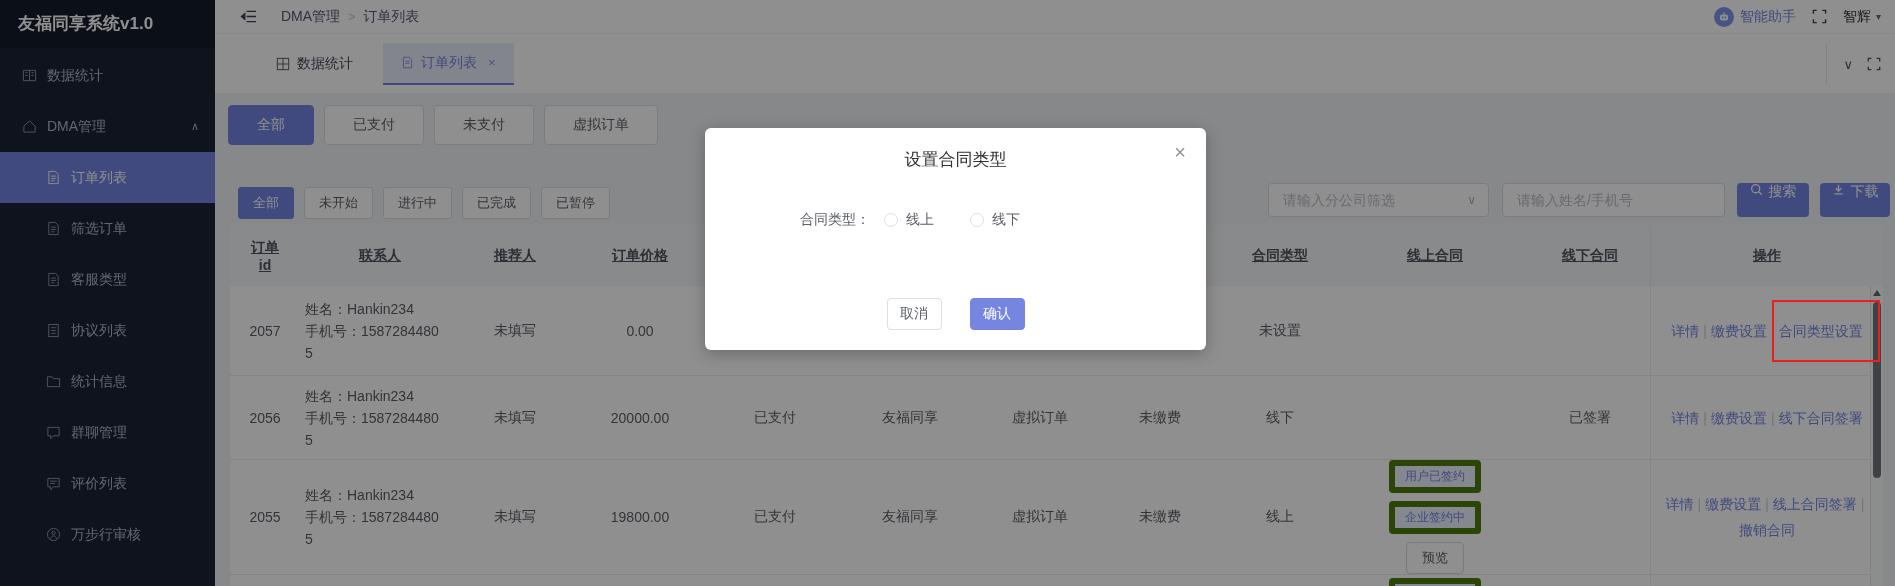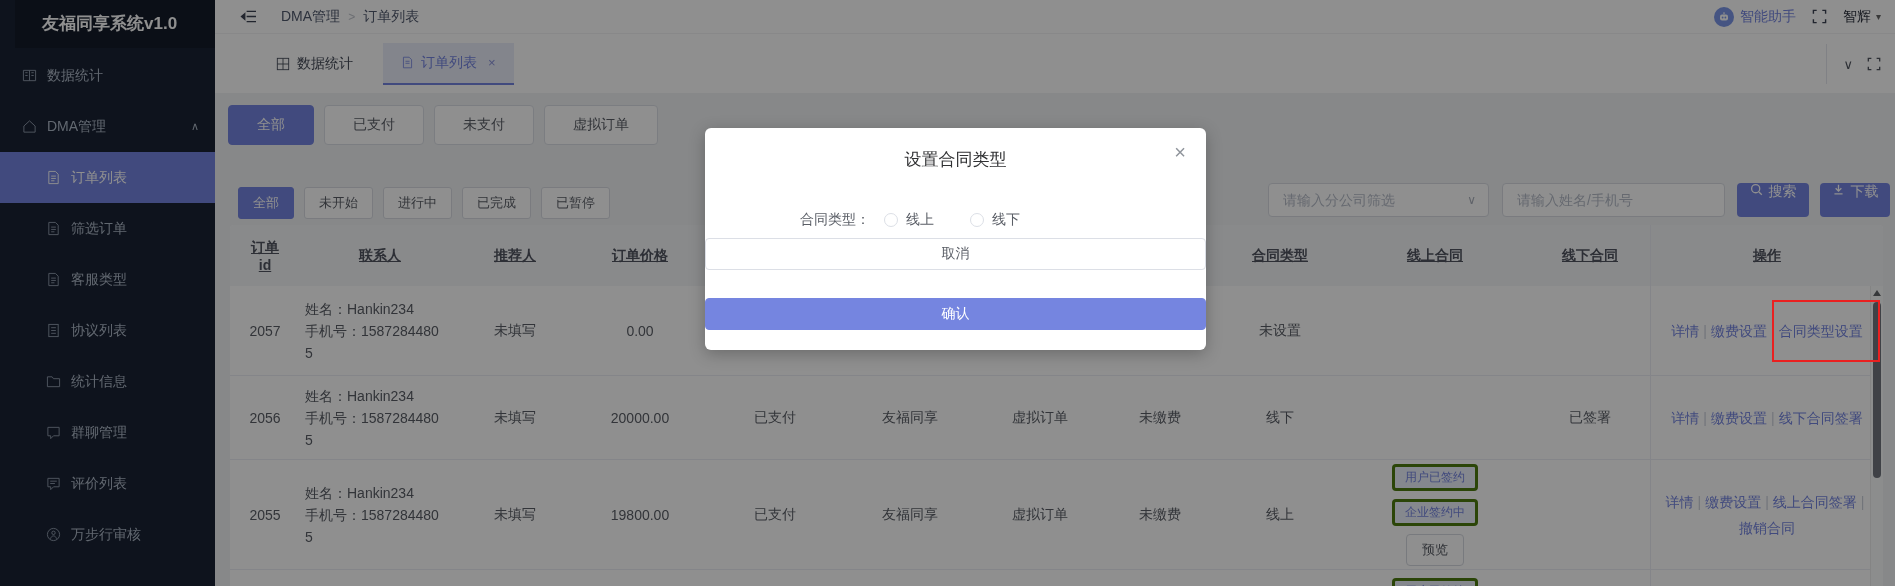--- a/index.html
+++ b/index.html
@@ -3,21 +3,21 @@
 <meta charset="utf-8">
 <style>
   html,body{margin:0;padding:0;}
   body{width:1895px;height:586px;overflow:hidden;position:relative;
        font-family:"Liberation Sans","DejaVu Sans",sans-serif;background:#f0f2f5;
        -webkit-font-smoothing:antialiased;}
   svg{display:block;}
 
   
   .sidebar{position:absolute;left:0;top:0;width:215px;height:586px;background:#1a2334;z-index:1;}
-  .logo{height:48px;line-height:48px;background:#141b2a;color:#ffffff;font-size:17px;font-weight:bold;padding-left:27px;white-space:nowrap;margin-left:15px;}
+  .logo{height:48px;line-height:48px;background:#141b2a;color:#ffffff;font-size:17px;font-weight:bold;padding-left:18px;white-space:nowrap;}
   .menu{padding-top:2px;}
   .mi{height:51px;display:flex;align-items:center;color:#aeb9c8;font-size:14px;cursor:pointer;position:relative;}
   .mi .ic{margin-left:22px;margin-right:10px;color:#8f9bac;}
   .mi.child .ic{margin-left:46px;}
   .mi.active{background:#7585e0;color:#ffffff;}
   .mi.active .ic{color:#ffffff;}
   .mi .caret{position:absolute;right:16px;font-size:11px;color:#aeb9c8;}
 
   
   .main{position:absolute;left:215px;top:0;right:0;height:93px;background:#ffffff;}
@@ -67,41 +67,41 @@
   .th{display:flex;align-items:center;justify-content:center;font-size:14px;font-weight:bold;color:#515560;text-align:center;text-decoration:underline;}
   .th .wrap{width:40px;line-height:18px;}
   .td{display:flex;align-items:center;justify-content:center;font-size:14px;color:#5a5e66;border-bottom:1px solid #ebeef5;}
   .td.contact{flex-direction:column;align-items:flex-start;justify-content:center;padding-left:5px;line-height:22px;}
   .th.ops,.td.ops{border-left:1px solid #ebeef5;}
   .r1{height:90px;} .r2{height:84px;} .r3{height:110px;} .r4{height:90px;}
   .opsbox{width:206px;text-align:center;line-height:26px;}
   .lnk{color:#7585e0;cursor:pointer;white-space:nowrap;}
   .pipe{color:#ccd0da;margin:0 4px;}
   .stack{display:flex;flex-direction:column;align-items:center;gap:8px;}
-  .badge{padding:2px 10px;background:#edf2fd;border:3px solid #4d7c0f;color:#7585e0;border-radius:4px;font-size:12px;cursor:pointer;}
+  .badge{padding:2px 10px;background:#edf2fd;border:6px solid #4d7c0f;color:#7585e0;border-radius:4px;font-size:12px;cursor:pointer;}
   .pvbtn{width:56px;height:30px;background:#fff;border:1px solid #d6d9e0;border-radius:4px;color:#5a5e66;font-size:13px;display:flex;align-items:center;justify-content:center;cursor:pointer;}
   .r4 .stack{align-self:flex-start;margin-top:8px;}
   .r4 .td{border-bottom:none;}
 
   
   .scroll{position:absolute;right:0;top:61px;bottom:0;width:12px;background:#fafbfc;border-left:1px solid #ececec;}
   .scroll .arrow{width:0;height:0;border-left:4px solid transparent;border-right:4px solid transparent;border-bottom:6px solid #606468;margin:4px auto 0;}
   .scroll .thumb{position:absolute;left:2px;top:16px;width:8px;height:176px;background:#70757d;border-radius:4px;}
 
   
   .overlay{position:absolute;inset:0;background:rgba(0,0,0,0.44);z-index:50;}
   .modal{position:absolute;left:705px;top:128px;width:501px;height:222px;background:#fff;border-radius:6px;z-index:60;box-shadow:0 4px 16px rgba(0,0,0,0.25);}
   .m-title{padding-top:20px;text-align:center;font-size:17px;color:#303133;}
   .m-close{position:absolute;right:20px;top:14px;font-size:20px;color:#8f949b;cursor:pointer;line-height:1;}
   .m-body{margin-top:40px;padding-left:95px;display:flex;align-items:center;font-size:14px;color:#5a5e66;}
   .radio{width:14px;height:14px;border:1px solid #dcdfe6;border-radius:50%;background:#fff;box-sizing:border-box;cursor:pointer;}
   .radio.r-a{margin-left:14px;}
   .radio.r-b{margin-left:36px;}
   .rlabel{margin-left:8px;cursor:pointer;}
-  .m-footer{position:absolute;left:0;right:0;bottom:20px;display:flex;justify-content:center;gap:28px;flex-direction:column;}
+  .m-footer{position:absolute;left:0;right:0;bottom:20px;display:flex;justify-content:center;gap:28px;}
   .mbtn{height:32px;min-width:55px;padding:0 12px;border-radius:4px;font-size:14px;display:flex;align-items:center;justify-content:center;cursor:pointer;box-sizing:border-box;}
   .mbtn.cancel{background:#fff;border:1px solid #dcdfe6;color:#5a5e66;}
   .mbtn.confirm{background:#7585e0;border:1px solid #7585e0;color:#fff;}
 
   .annotation{position:absolute;left:1772px;top:300px;width:104px;height:58px;border:2px solid #ea2020;z-index:70;pointer-events:none;}
 </style>
 </head>
 <body>
 
 <div class="sidebar">

